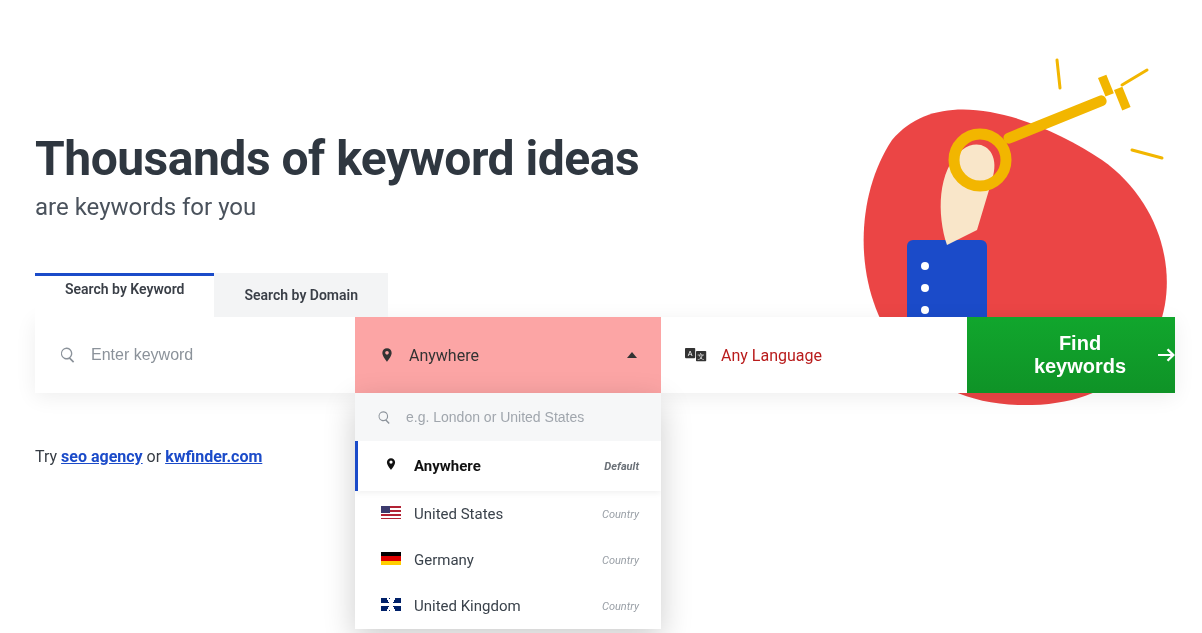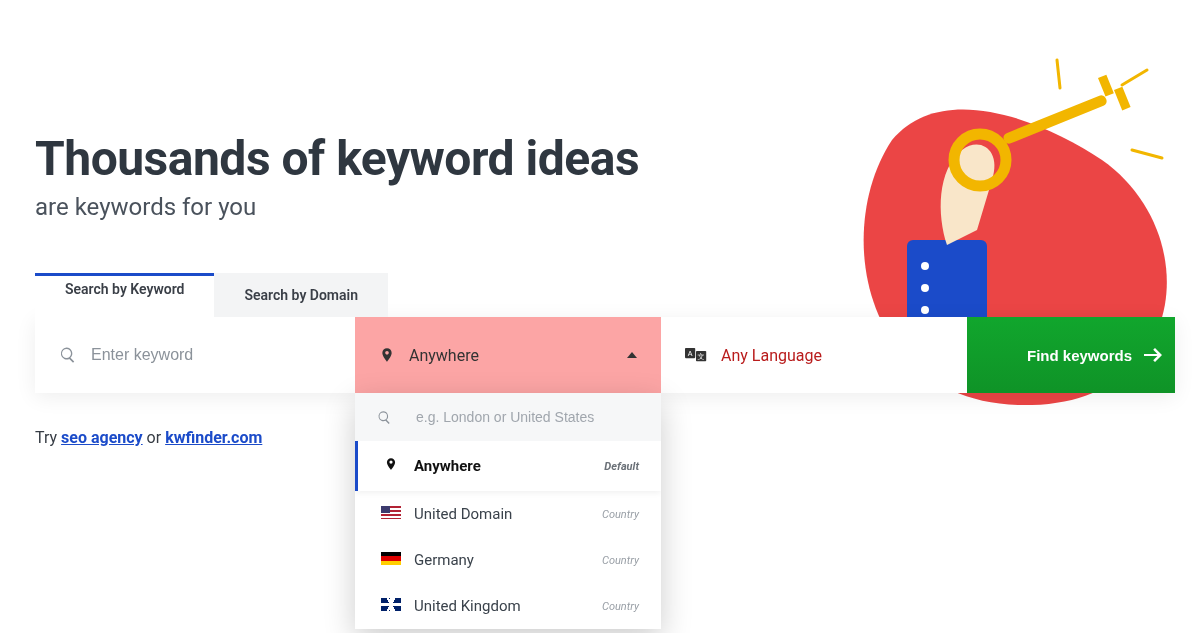--- a/index.html
+++ b/index.html
@@ -87,40 +87,40 @@
   .kw-input::placeholder { color:#8b929a; }
 
   .loc-label { font-size: 16px; color:#333; flex:1; }
   .lang-label { font-size: 16px; color:#b91c1c; }
 
   .find-btn {
     background: linear-gradient(180deg,#11a62d 0%,#0f9327 100%);
     color:#fff;
     border:none;
     width:100%; height:100%;
-    font-size:15px; font-weight:700;
+    font-size:20px; font-weight:700;
     display:flex; align-items:center; justify-content:center;
     gap:12px;
     cursor:pointer;
     padding-left:47px;
   }
 
   .icon-svg { fill:#8b929a; flex:none; }
 
   
   .dropdown {
     position:absolute;
     top: 76px; left:0;
     width: 306px;
     background:#fff;
     box-shadow: 0 10px 30px rgba(0,0,0,0.2);
     z-index: 20;
   }
   .dd-search {
-    display:flex; align-items:flex-end; gap:24px;
+    display:flex; align-items:flex-end; gap:14px;
     padding: 16px 22px;
     background:#f6f7f8;
   }
   .dd-search input {
     border:none; outline:none; background:transparent;
     font-size:14px; flex:1; color:#333;
   }
   .dd-search input::placeholder { color:#a0a6ad; }
 
   .dd-scroll {
@@ -162,21 +162,21 @@
      background:
        linear-gradient(63deg, transparent 45%, #fff 45% 55%, transparent 55%),
        linear-gradient(-63deg, transparent 45%, #fff 45% 55%, transparent 55%),
        linear-gradient(#fff,#fff) center/100% 3px no-repeat,
        linear-gradient(#fff,#fff) center/3px 100% no-repeat,
        linear-gradient(#c8102e,#c8102e) center/100% 1.5px no-repeat,
        linear-gradient(#c8102e,#c8102e) center/1.5px 100% no-repeat;
   }
 
   .try-line {
-    margin-top: 35px;
+    margin-top: 54px;
     font-size: 16px;
     color:#363c44;
   }
   .try-line a {
     color:#1b4bc9;
     font-weight:700;
   }
 </style>
 </head>
 <body>
@@ -241,21 +241,21 @@
             <span class="dd-flag">
               <svg width="14" height="18" viewBox="0 0 24 24" style="fill:#111">
                   <path d="M12 2C8 2 5 5 5 9c0 5 7 13 7 13s7-8 7-13c0-4-3-7-7-7zm0 9.5A2.5 2.5 0 1112 6a2.5 2.5 0 010 5.5z"></path>
                 </svg>
             </span>
             <span class="dd-name">Anywhere</span>
             <span class="dd-tag">Default</span>
           </div>
           <div class="dd-item">
             <span class="dd-flag"><span class="flag flag-us"></span></span>
-            <span class="dd-name">United Domain</span>
+            <span class="dd-name">United States</span>
             <span class="dd-tag">Country</span>
           </div>
           <div class="dd-item">
             <span class="dd-flag"><span class="flag flag-de"></span></span>
             <span class="dd-name">Germany</span>
             <span class="dd-tag">Country</span>
           </div>
           <div class="dd-item">
             <span class="dd-flag"><span class="flag flag-uk"></span></span>
             <span class="dd-name">United Kingdom</span>

